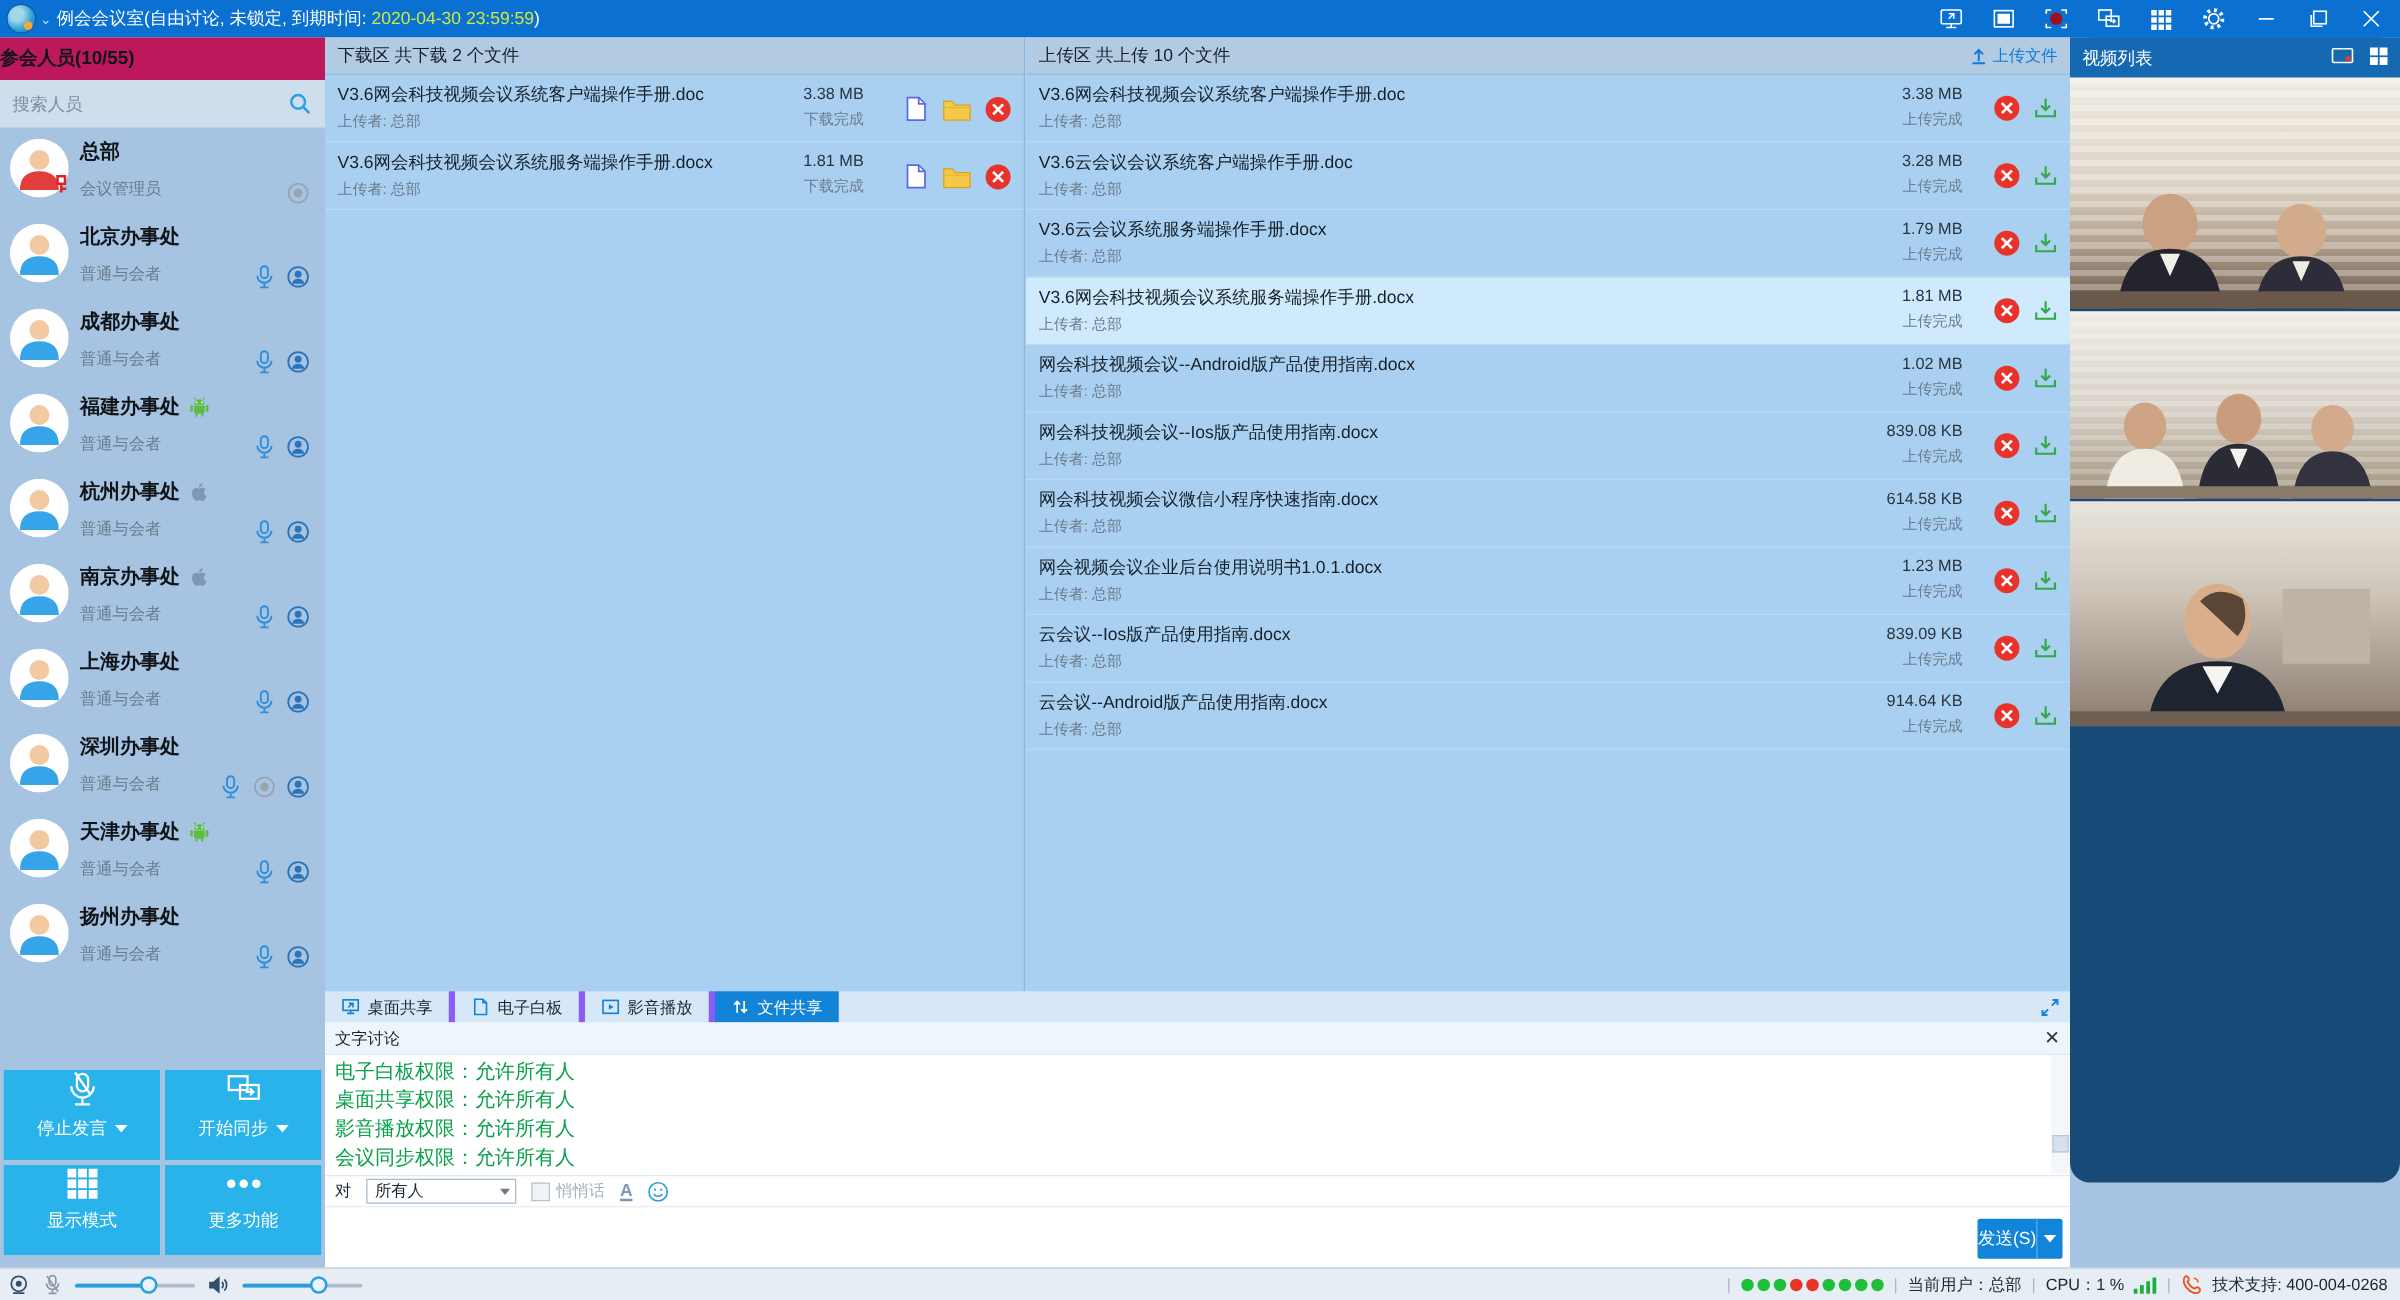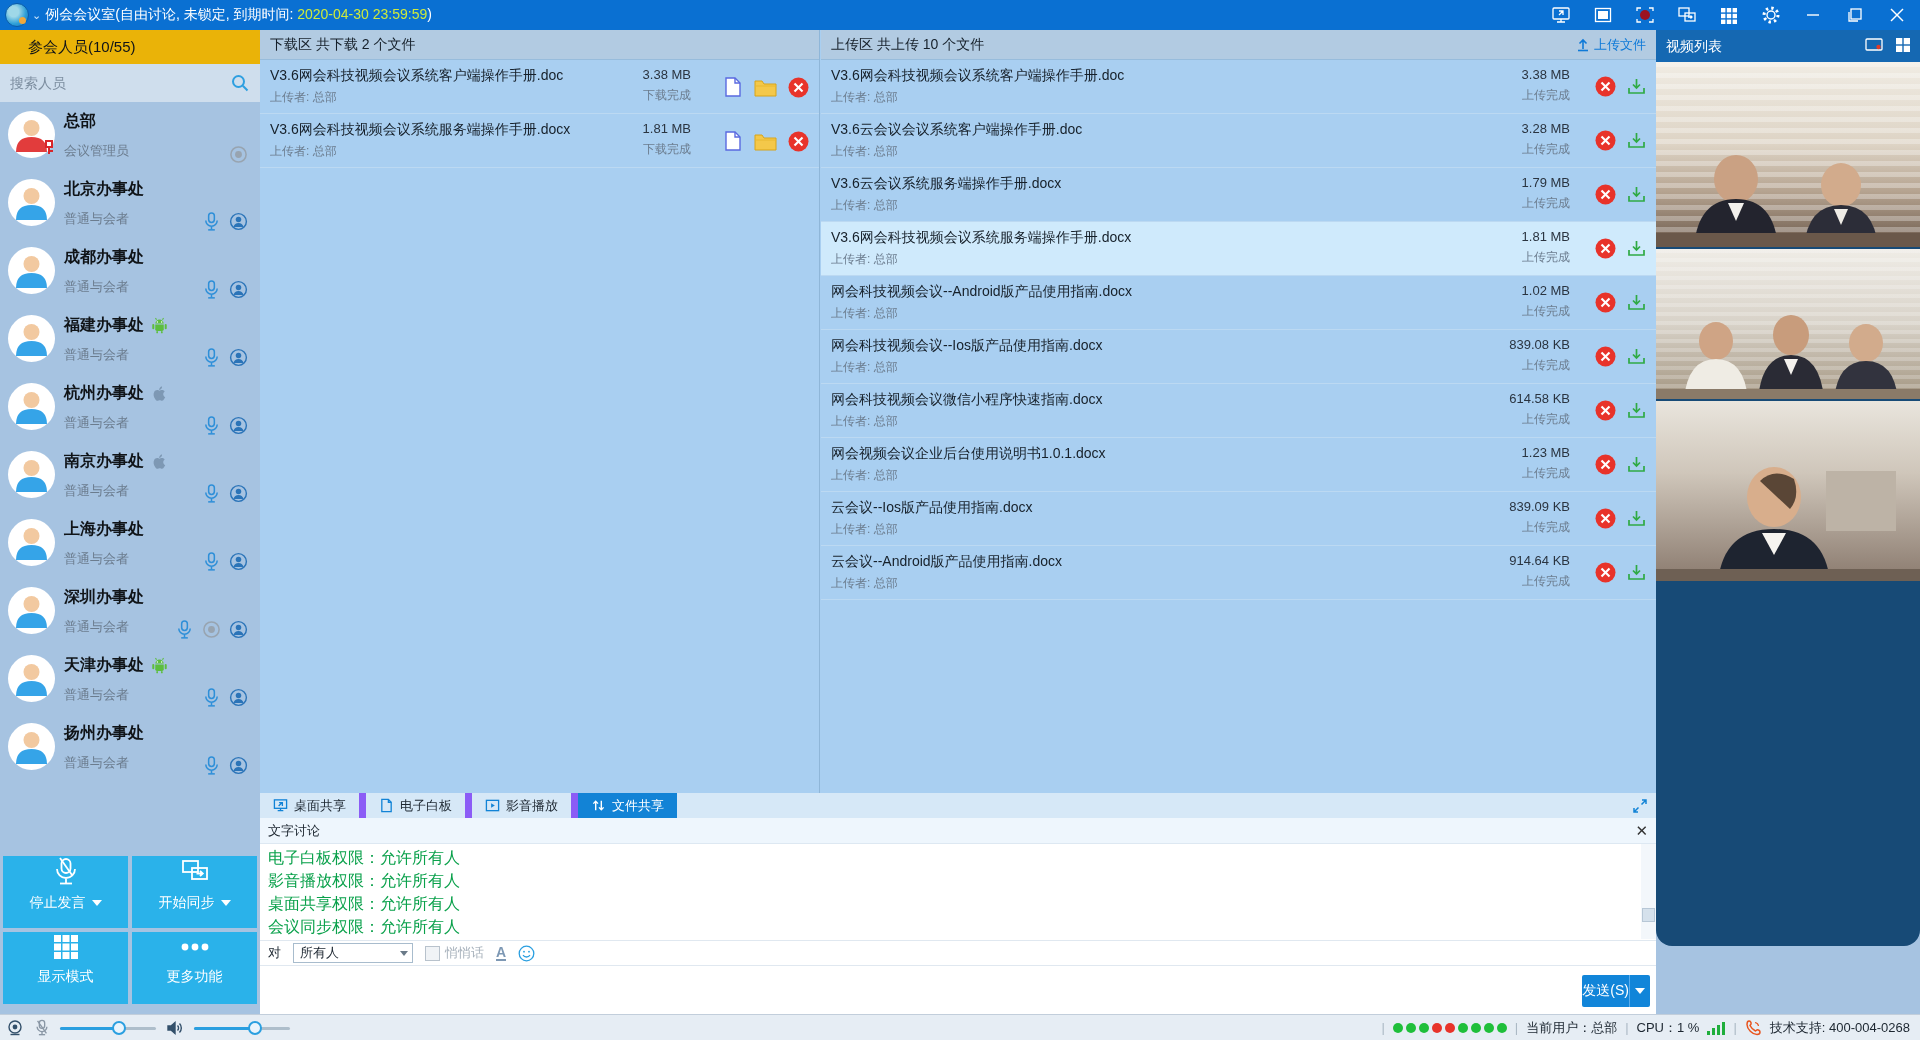--- a/index.html
+++ b/index.html
@@ -14,21 +14,21 @@
            background:radial-gradient(circle at 35% 35%, #9fd8e8 0 25%, #2e9fd8 60%, #0d6cc0 100%);
            border:1px solid #0b5ca8;position:relative;}
   .tb-logo:after{content:"";position:absolute;right:2px;bottom:2px;width:7px;height:7px;border-radius:50%;background:#f0a83c;}
   .tb-chev{margin:0 4px 0 3px;color:#cfe6fa;font-size:11px;}
   .tb-date{color:#cdea3d;}
   .tb-icons{margin-left:auto;display:flex;align-items:center;gap:20px;margin-right:12px;}
   .tb-icons .ic{width:22px;height:22px;cursor:pointer;}
 
   
   .sidebar{position:absolute;left:0;top:30px;width:260px;height:984px;background:#a6c3e1;}
-  .sb-header{height:34px;line-height:34px;background:#eab308;padding-left:28px;font-size:15px;color:#101418;}
+  .sb-header{height:34px;line-height:34px;background:#be185d;padding-left:0;font-size:15px;color:#101418;font-weight:bold;}
   .sb-search{position:relative;height:38px;background:#cfdeed;}
   .sb-search input{position:absolute;inset:0;width:100%;height:100%;border:0;background:transparent;
                    padding:0 36px 0 10px;font-size:14px;color:#333;outline:none;box-sizing:border-box;
                    font-family:"Liberation Sans",sans-serif;}
   .sb-search input::placeholder{color:#7d8ea0;}
   .sb-search .mag{position:absolute;right:10px;top:9px;}
   .plist{position:absolute;left:0;top:72px;width:260px;}
   .prow{position:relative;height:68px;cursor:pointer;}
   .avatar{position:absolute;left:8px;top:9px;width:47px;height:47px;}
   .pmain{position:absolute;left:64px;top:9px;display:flex;align-items:center;gap:7px;}
@@ -62,21 +62,21 @@
   .fstatus{position:absolute;top:27px;font-size:12px;color:#6b7c8e;margin-left:31px;}
   .dl-col .fsize{right:128px;} .dl-col .fstatus{right:128px;}
   .ul-col .fsize{right:86px;}  .ul-col .fstatus{right:86px;}
   .ficons{position:absolute;right:10px;top:16px;display:flex;align-items:center;gap:11px;}
   .ficons span{cursor:pointer;}
 
   
   .tabbar{position:absolute;left:260px;top:793px;width:1396px;height:25px;background:#d6e8f7;
           display:flex;align-items:stretch;}
   .tab{display:flex;align-items:center;gap:6px;padding:0 13px;font-size:13px;color:#1c2630;
-       cursor:pointer;border-right:7px solid #8b5cf6;}
+       cursor:pointer;border-right:5px solid #8b5cf6;}
   .tab.active{background:#1283d6;color:#fff;border-right:0;}
   .tab-expand{margin-left:auto;align-self:center;margin-right:8px;cursor:pointer;}
 
   
   .chat{position:absolute;left:260px;top:818px;width:1396px;height:196px;background:#fff;}
   .chat-header{height:25px;line-height:25px;background:#eef6fd;border-bottom:1px solid #dde8f2;
                padding-left:8px;font-size:13px;color:#1c2630;position:relative;}
   .chat-close{position:absolute;right:8px;top:0;font-size:15px;color:#333;cursor:pointer;}
   .chat-msgs{position:absolute;left:0;top:26px;width:1380px;height:95px;padding:2px 0 0 8px;
              overflow:hidden;box-sizing:border-box;}
@@ -1022,23 +1022,23 @@
 
   <div class="chat">
     <div class="chat-header">
       <span>文字讨论</span>
       <span class="chat-close">✕</span>
     </div>
     <div class="chat-msgs">
 
         <div>电子白板权限：允许所有人</div>
 
+        <div>桌面共享权限：允许所有人</div>
+
         <div>影音播放权限：允许所有人</div>
-
-        <div>桌面共享权限：允许所有人</div>
 
         <div>会议同步权限：允许所有人</div>
 
     </div>
     <div class="chat-scroll">
       <span class="chat-thumb"></span>
     </div>
     <div class="chat-toolbar">
       <span class="to-label">对</span>
       <span class="aud-select">

